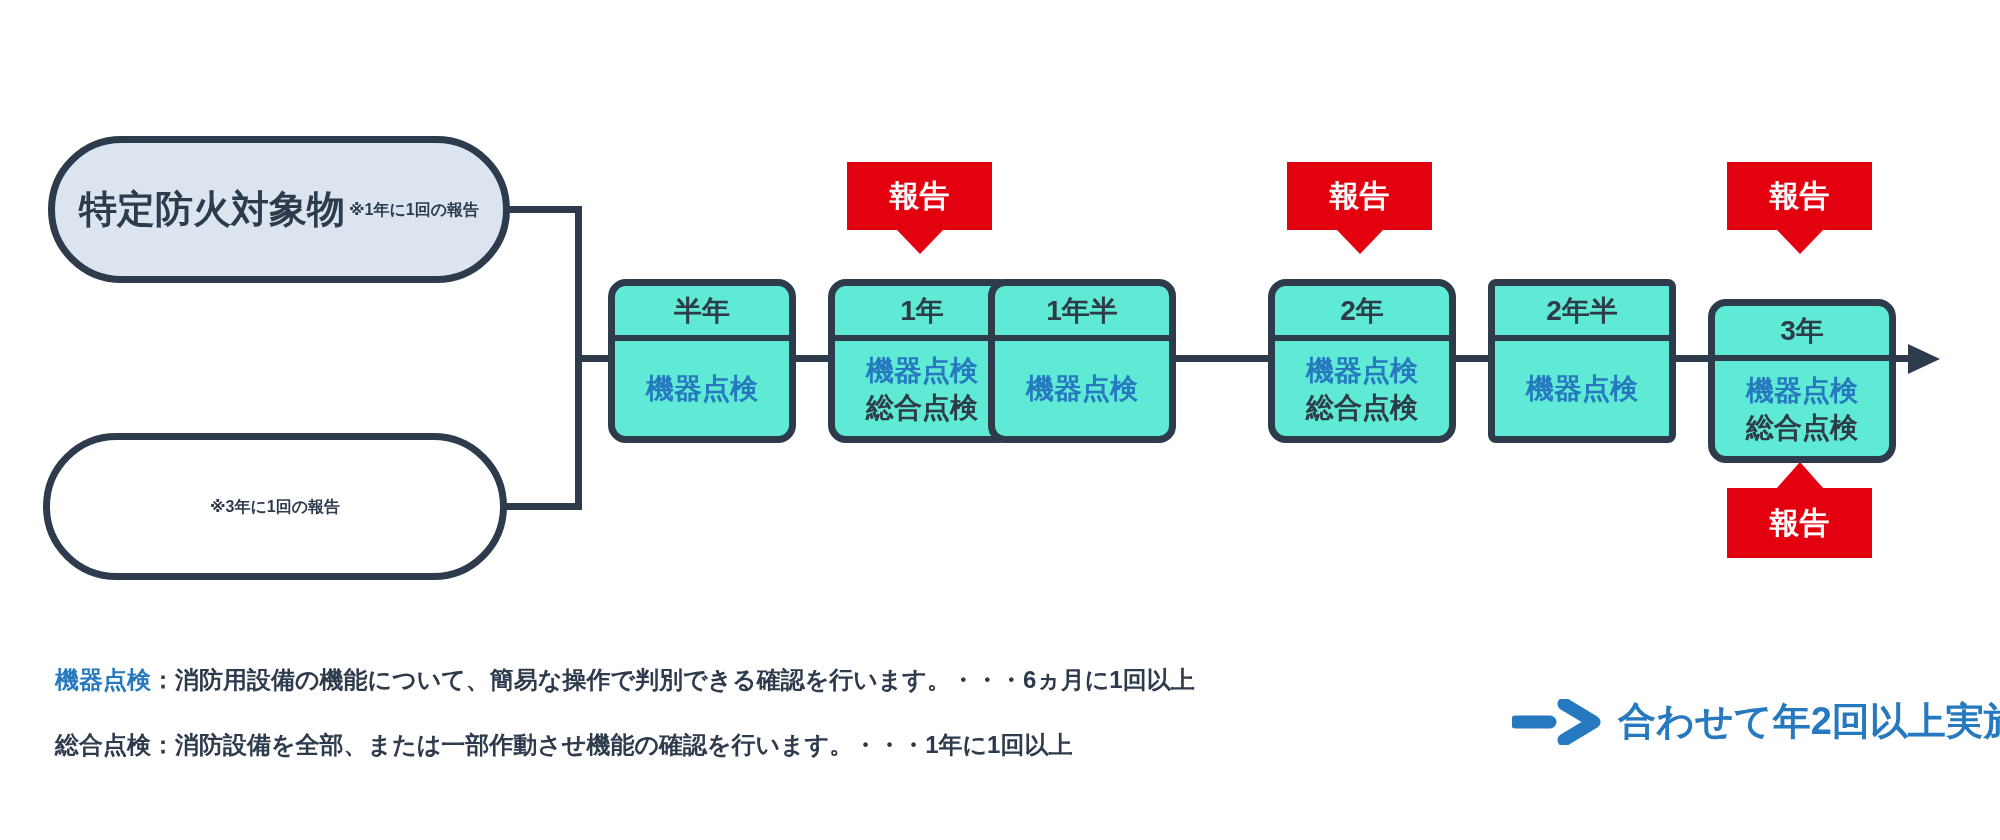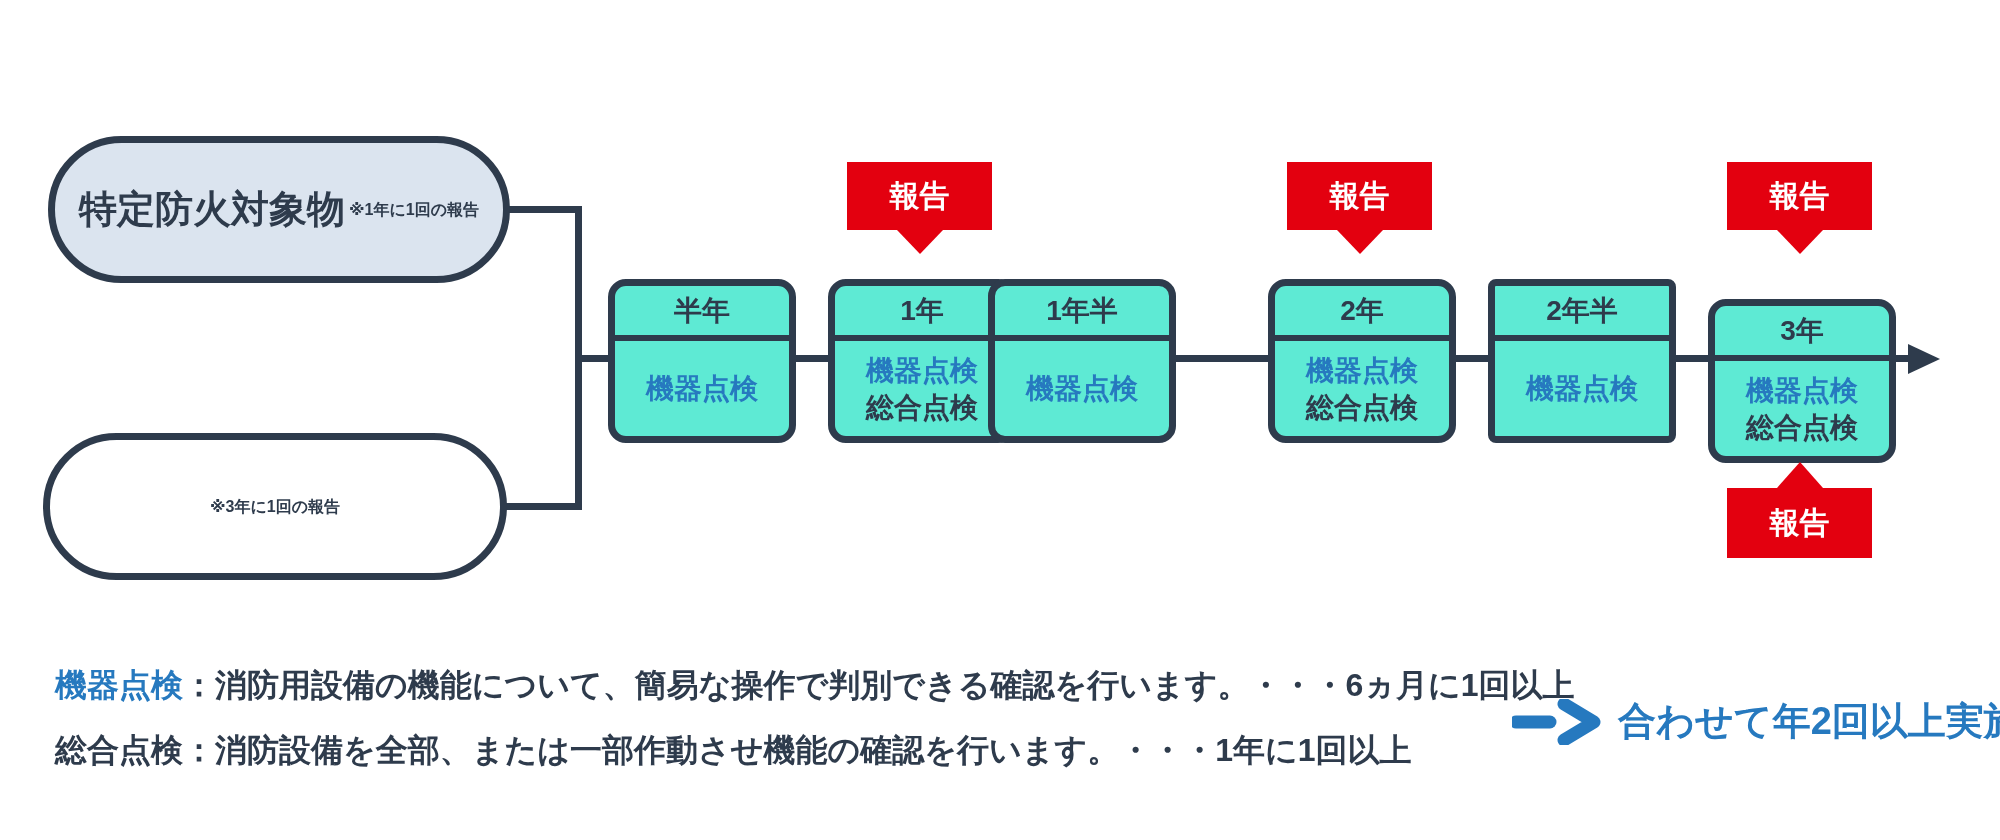--- a/index.html
+++ b/index.html
@@ -32,21 +32,21 @@
   .badge-tail-down{top:230px;width:0;height:0;border-left:23px solid transparent;
         border-right:23px solid transparent;border-top:24px solid var(--red);z-index:3;}
   .badge-b{top:488px;width:145px;height:70px;background:var(--red);display:flex;align-items:center;
         justify-content:center;color:#fff;font-size:30px;font-weight:bold;z-index:3;}
   .badge-tail-up{top:462px;width:0;height:0;border-left:23px solid transparent;
         border-right:23px solid transparent;border-bottom:26px solid var(--red);z-index:3;}
   
   .arrowhead{top:344px;left:1908px;width:0;height:0;border-top:15px solid transparent;
         border-bottom:15px solid transparent;border-left:32px solid var(--navy);z-index:1;}
   
-  .legend-line{left:55px;font-size:32px;font-weight:bold;color:var(--navy);white-space:nowrap;}
+  .legend-line{left:55px;font-size:24px;font-weight:bold;color:var(--navy);white-space:nowrap;}
   .term-blue{color:var(--blue);}
   .term-navy{color:var(--navy);}
   
   .callout-label{font-size:38px;font-weight:bold;color:var(--blue);white-space:nowrap;}
 </style>
 </head>
 <body>
 
 <div id="canvas">
 

